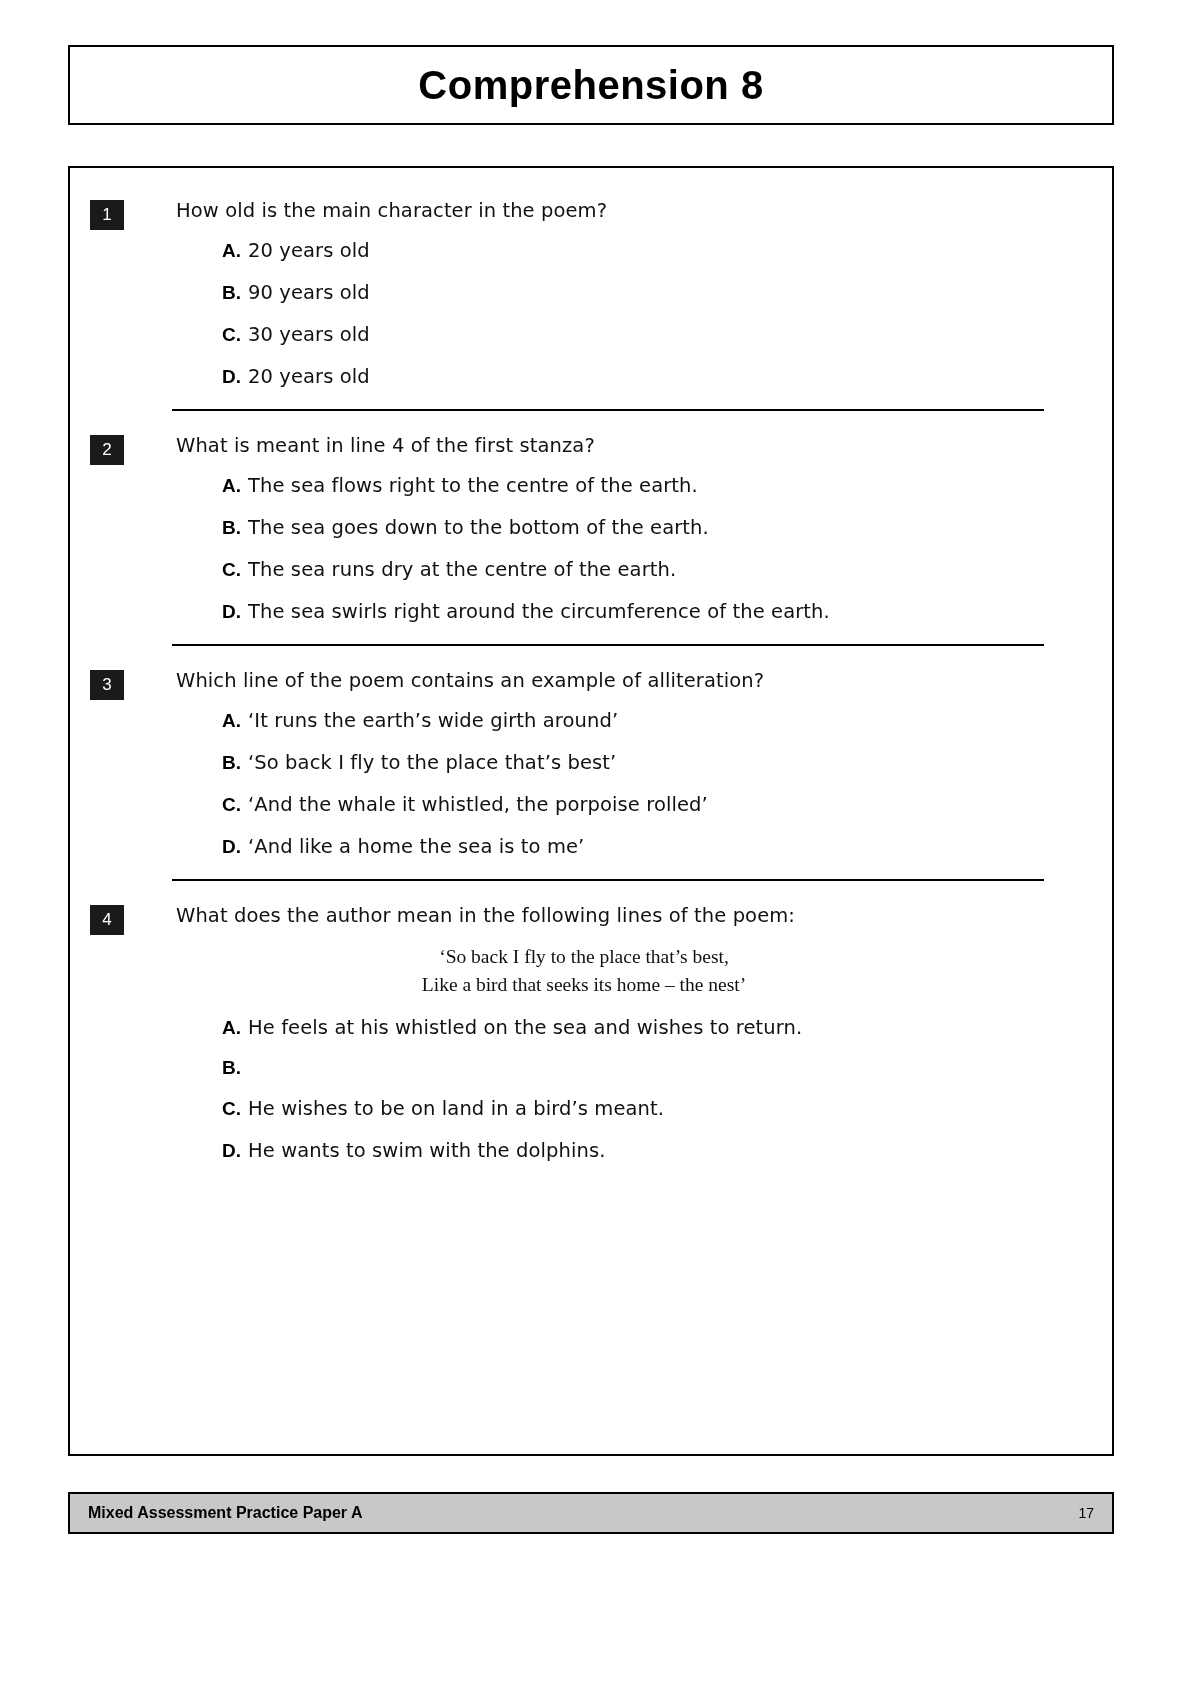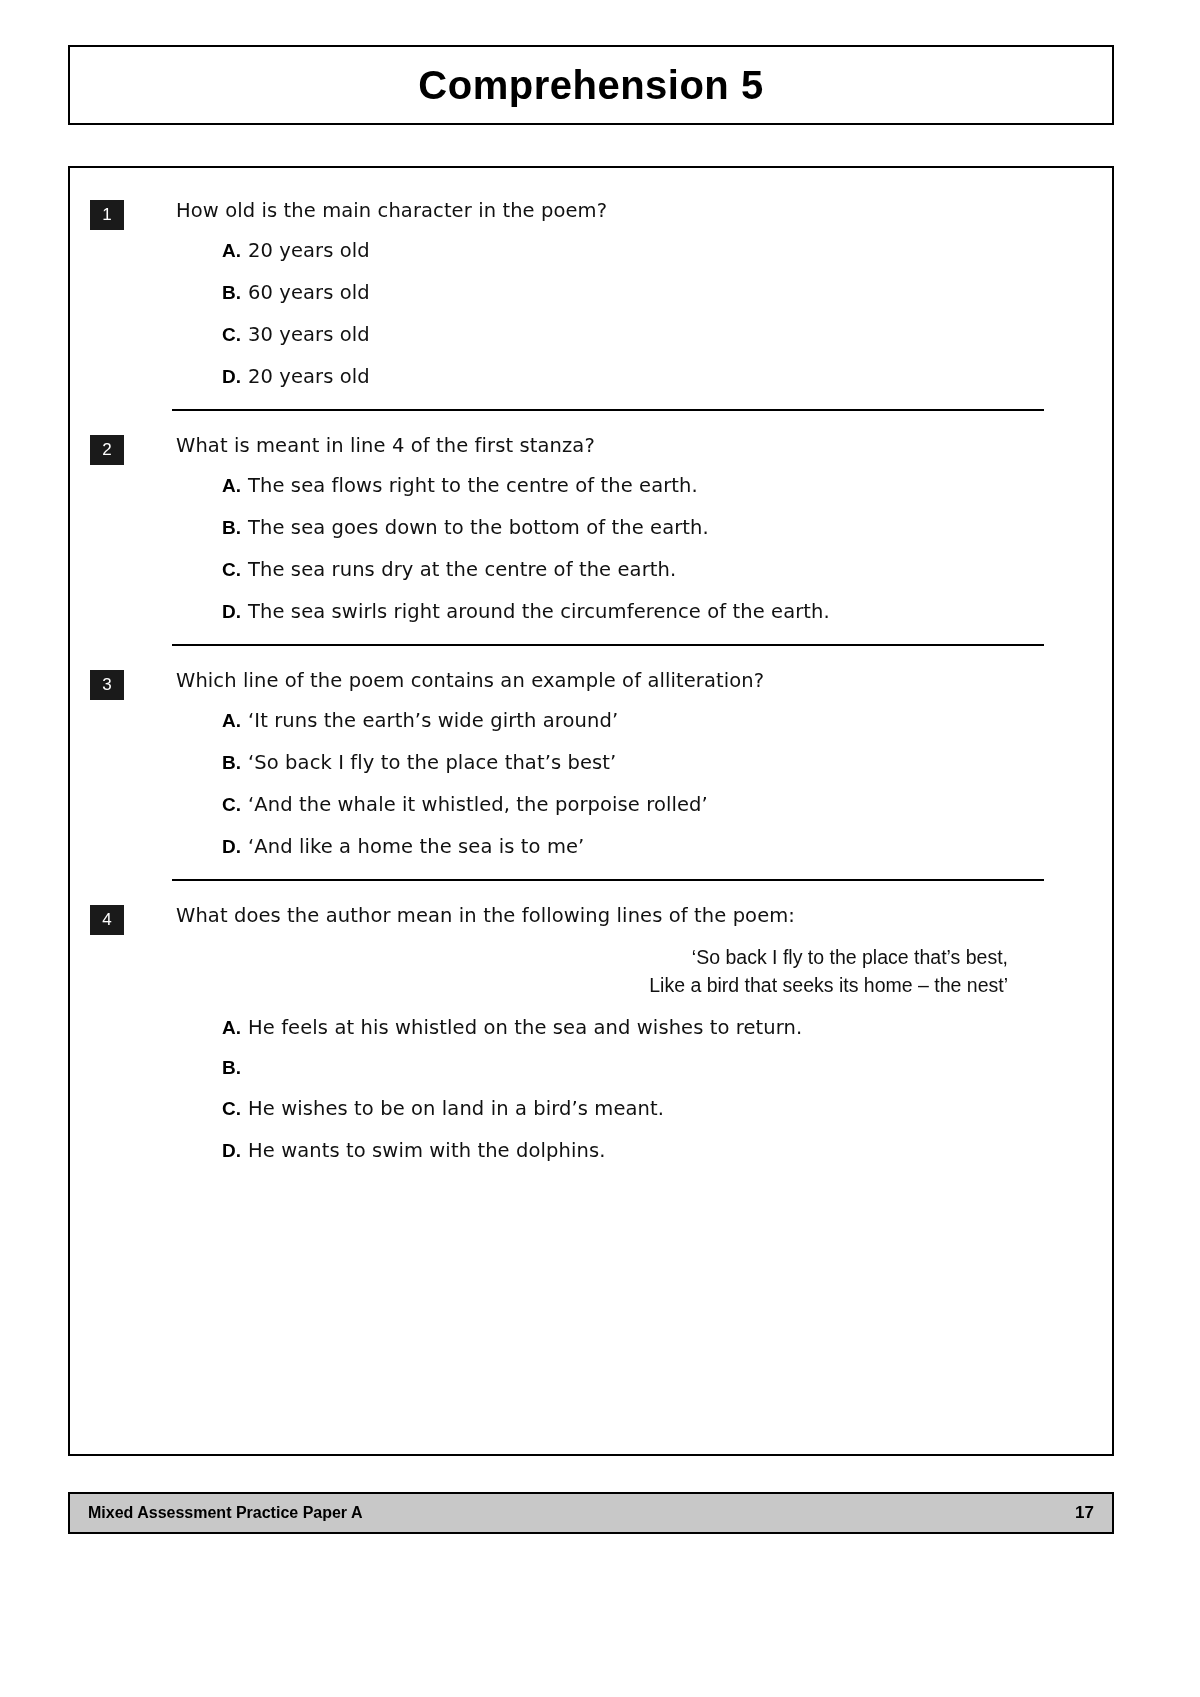--- a/index.html
+++ b/index.html
@@ -109,22 +109,22 @@
   }
   .option .otext {
     font-family: "DejaVu Sans", sans-serif;
     font-size: 19.5px;
     line-height: 25px;
     color: #111;
     letter-spacing: 0.1px;
   }
 
   .quote {
-    text-align: right;
-    font-family: Liberation Sans, sans-serif;
+    text-align: center;
+    font-family: Liberation Serif, serif;
     font-size: 19.5px;
     line-height: 28px;
     color: #111;
     margin: 4px 0 16px 0;
     padding-right: 60px;
   }
 
   .divider {
     border: none;
     border-top: 2px solid #000;
@@ -147,48 +147,48 @@
     padding: 0 18px;
   }
   .footer-title {
     font-family: "Liberation Sans", sans-serif;
     font-weight: bold;
     font-size: 16px;
     color: #000;
   }
   .footer-page {
     font-family: "Liberation Sans", sans-serif;
-    font-weight: bold;
-    font-size: 17px;
+    font-weight: normal;
+    font-size: 14px;
     color: #000;
   }
 </style>
 </head>
 <body>
 
 <div class="page">
 
   <div class="title-box">
-    <div class="title-text">Comprehension 5</div>
+    <div class="title-text">Comprehension 8</div>
   </div>
 
   <div class="body-box">
     <div class="questions">
 
       <div class="question">
         <div class="qnum">1</div>
         <p class="qtext">How old is the main character in the poem?</p>
         <ul class="options">
           <li class="option">
             <span class="letter">A.</span>
             <span class="otext">20 years old</span>
           </li>
           <li class="option">
             <span class="letter">B.</span>
-            <span class="otext">60 years old</span>
+            <span class="otext">90 years old</span>
           </li>
           <li class="option">
             <span class="letter">C.</span>
             <span class="otext">30 years old</span>
           </li>
           <li class="option">
             <span class="letter">D.</span>
             <span class="otext">20 years old</span>
           </li>
         </ul>

